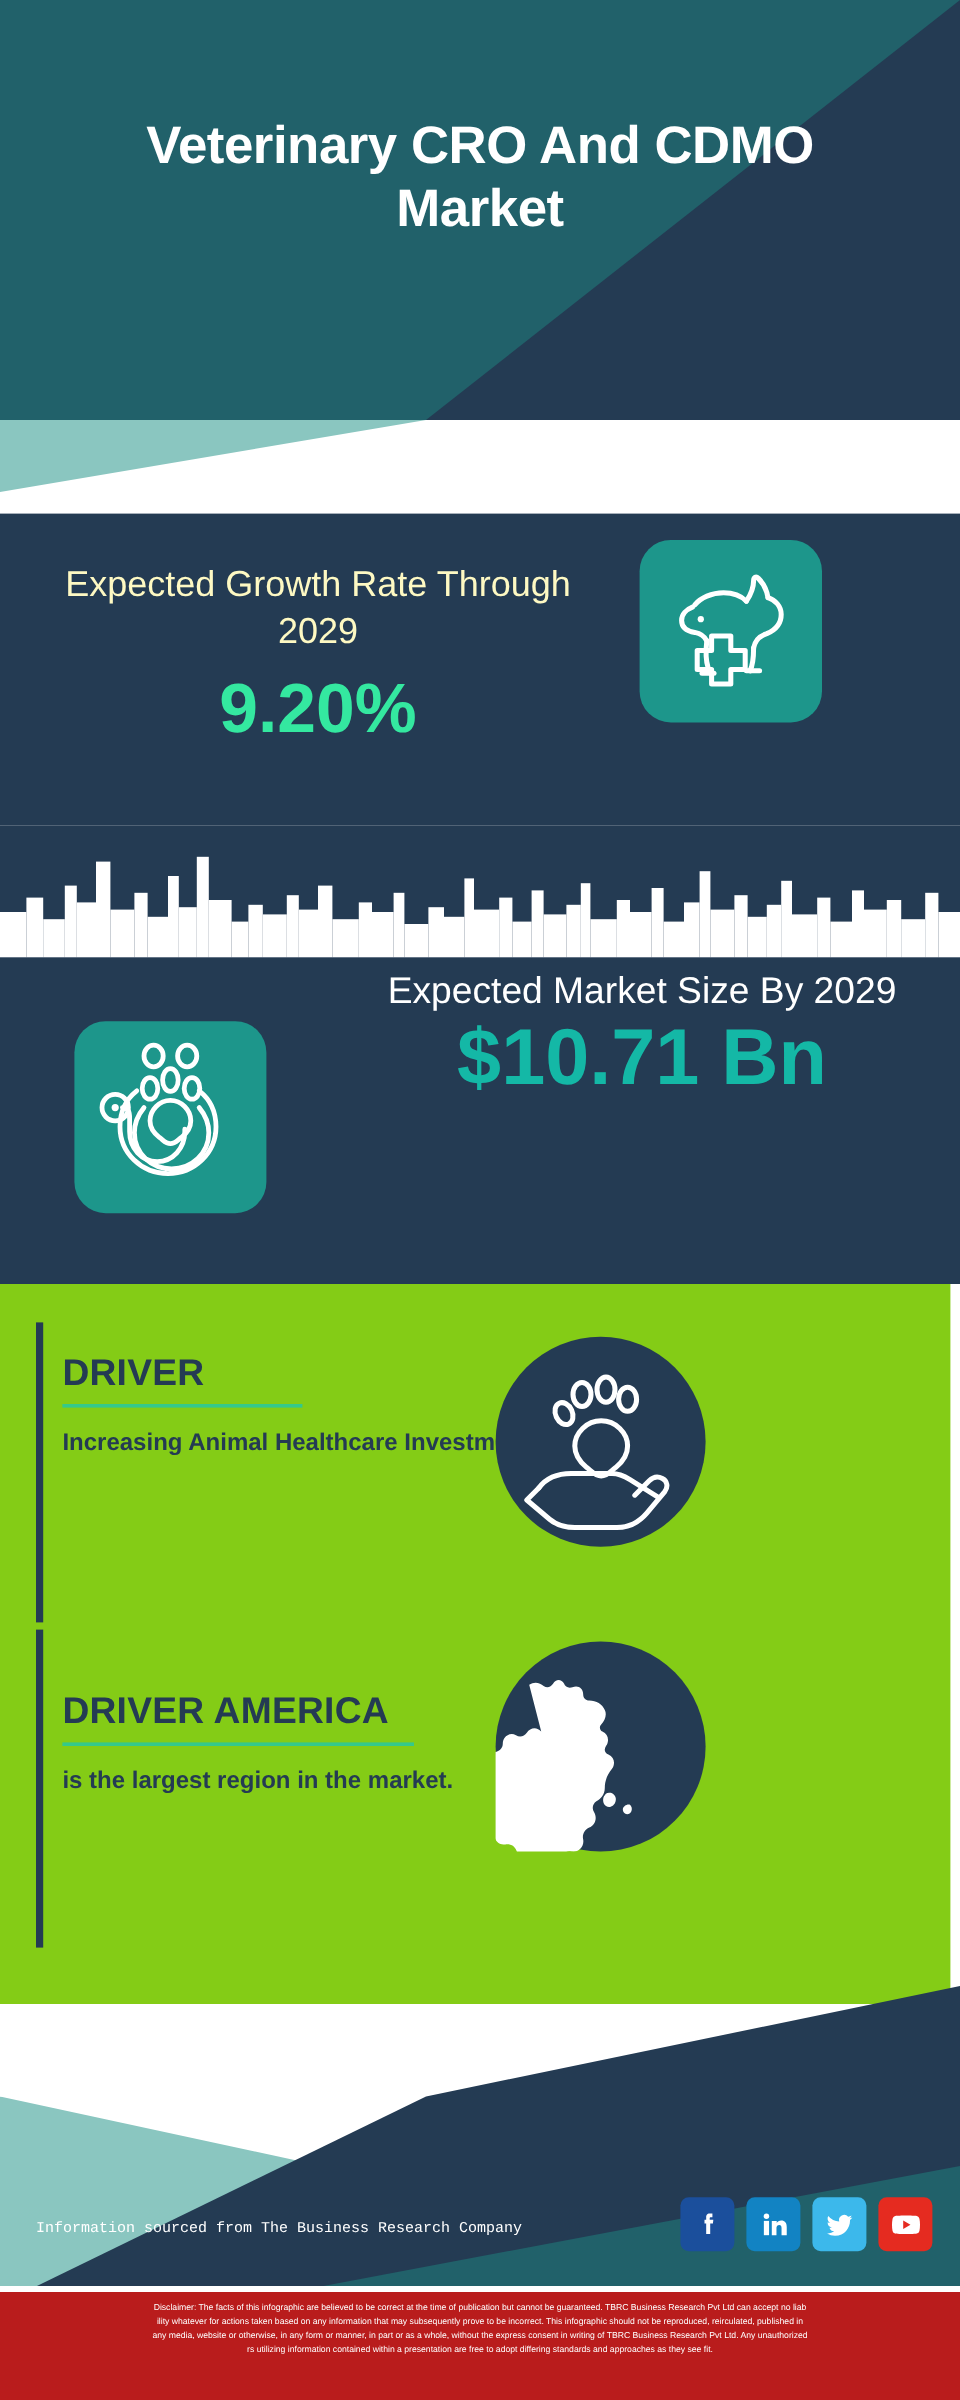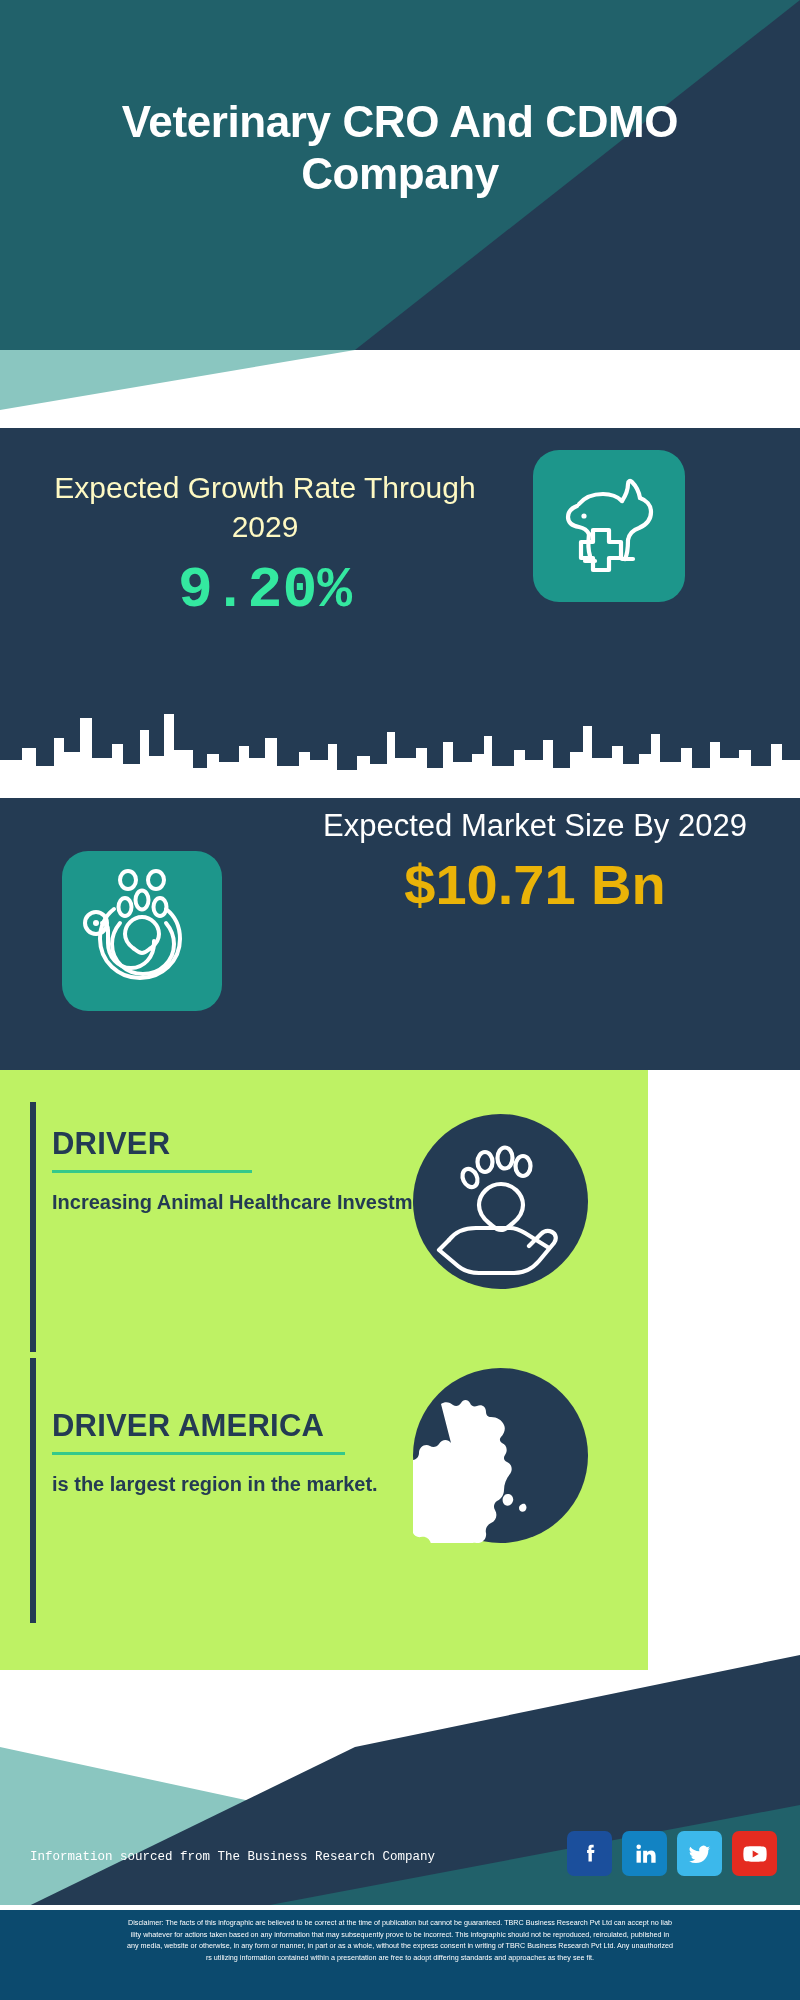--- a/index.html
+++ b/index.html
@@ -49,21 +49,21 @@
   }
   .growth-text {
     position:absolute; left:40px; top:40px; width:450px;
     text-align:center; color:#ffffff;
   }
   .growth-label {
     font-size:30px; font-weight:400; line-height:1.30; color:#fef9c3;
   }
   .growth-value {
     margin-top:16px;
-    font-size:58px; font-weight:bold; color:#34e8a0; line-height:1;font-family:Liberation Mono, monospace;
+    font-size:58px; font-weight:bold; color:#34e8a0; line-height:1;
   }
   .icon-tile {
     position:absolute;
     background:#1d968b; border-radius:26px;
   }
   .icon-tile.growth-tile {
     left:533px; top:22px; width:152px; height:152px;
   }
 
   
@@ -74,28 +74,28 @@
   .skyline { position:absolute; left:0; top:0; width:800px; height:110px; }
   .market-icon-tile {
     position:absolute; left:62px; top:163px; width:160px; height:160px;
   }
   .market-text {
     position:absolute; left:290px; top:118px; width:490px;
     text-align:center; color:#ffffff;
   }
   .market-label { font-size:31px; font-weight:400; line-height:1.30; }
   .market-value {
-    margin-top:10px; font-size:56px; font-weight:bold;
-    color:#eab308; line-height:1.05;
+    font-size:66px; font-weight:bold;
+    color:#14b8a6; line-height:1.05;
   }
 
   
   .body-white {
-    position:absolute; left:0; top:1070px; width:648px; height:600px;
-    background:#bef264;
+    position:absolute; left:0; top:1070px; width:792px; height:600px;
+    background:#84cc16;
   }
   .card {
     position:absolute; left:30px; width:740px;
   }
   .card-bar {
     position:absolute; left:0; top:0; width:6px; background:#243b53;
   }
   .card-inner { position:absolute; left:22px; top:0; width:430px; }
   .card-title {
     color:#243b53; font-weight:bold; letter-spacing:0.2px;
@@ -144,37 +144,37 @@
     display:flex; gap:10px;
   }
   .social {
     width:45px; height:45px; border-radius:7px;
     display:flex; align-items:center; justify-content:center;
   }
   .social svg { display:block; }
 
   .disclaimer {
     position:absolute; left:0; top:1910px; width:800px; height:90px;
-    background:#0c4a6e;
+    background:#b91c1c;
     color:#ffffff; font-size:7.2px; line-height:1.62;
     text-align:center; padding:7px 14px 16px 14px;
     z-index:8;
   }
   .disc-line { display:block; white-space:nowrap; }
   .disc-sep {
     position:absolute; left:0; top:1905px; width:800px; height:5px;
     background:#ffffff; z-index:9;
   }
 </style>
 </head>
 <body>
 
 <div class="header">
   <div class="header-diag"></div>
-  <div class="header-title">Veterinary CRO And CDMO Company</div>
+  <div class="header-title">Veterinary CRO And CDMO Market</div>
 </div>
 <div class="teal-wedge"></div>
 <div class="white-gap"></div>
 
 <div class="growth">
   <div class="growth-text">
     <div class="growth-label">Expected Growth Rate Through 2029</div>
     <div class="growth-value">9.20%</div>
   </div>
   <div class="icon-tile growth-tile">

